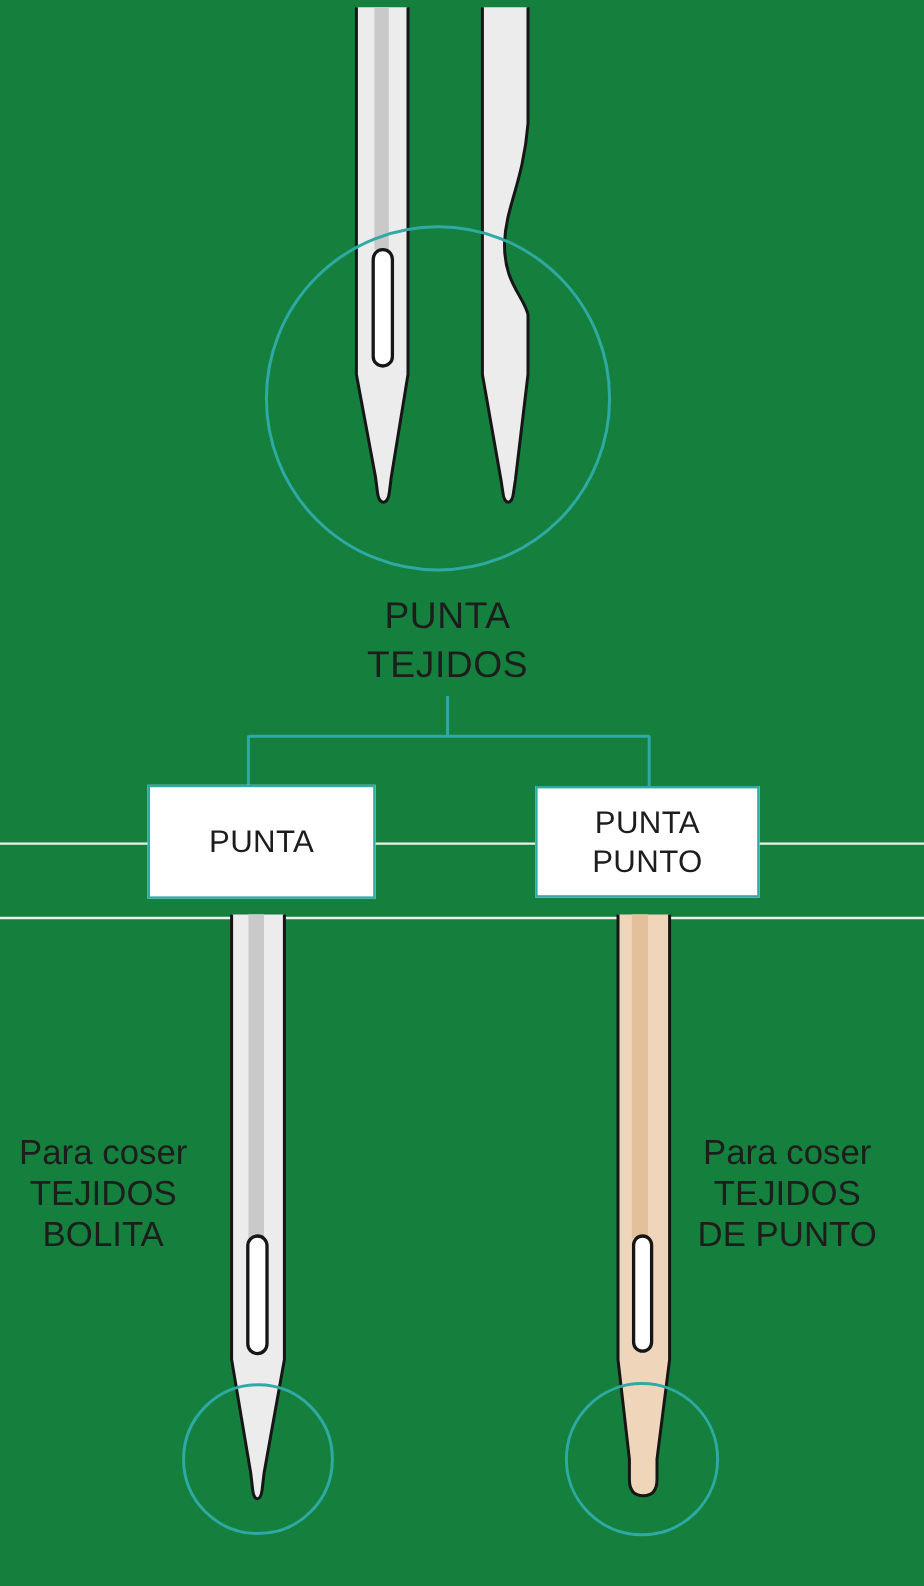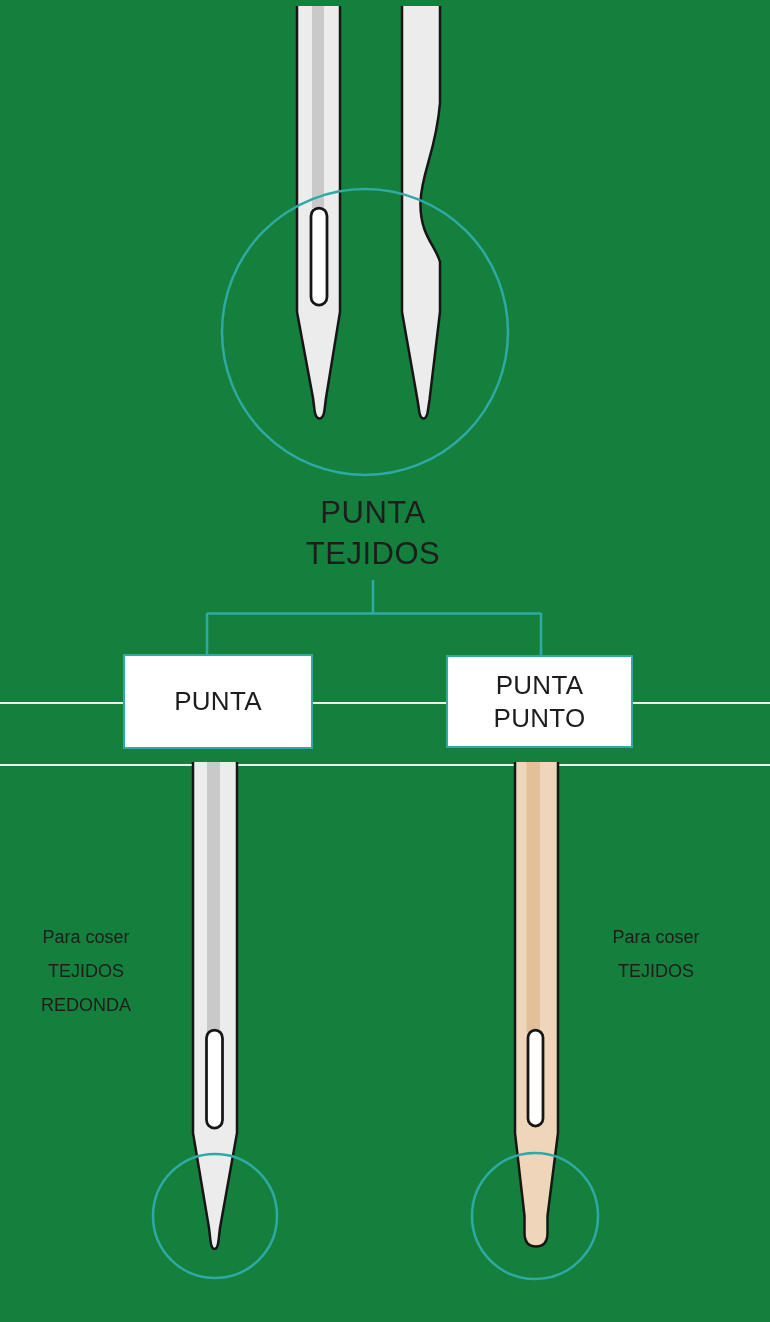--- a/index.html
+++ b/index.html
@@ -11,21 +11,21 @@
   .txt{position:absolute;text-align:center;color:#1d1d1d;}
   .title{left:248px;top:492px;width:250px;font-size:31px;line-height:41px;letter-spacing:.5px;}
   .branch-box{
     position:absolute;box-sizing:border-box;background:#fff;border:2.5px solid #2EA9A4;
     display:flex;flex-direction:column;align-items:center;justify-content:center;
     font-size:26px;line-height:33px;text-align:center;letter-spacing:.3px;color:#1d1d1d;
     z-index:2;
   }
   .box-universal{left:123px;top:654px;width:190px;height:95px;}
   .box-bolita{left:446px;top:655px;width:187px;height:93px;}
-  .usage-label{font-size:18px;line-height:34px;width:162px;top:920px;}
+  .usage-label{font-size:29px;line-height:34px;width:162px;top:944px;}
   .label-left{left:5px;}
   .label-right{left:575px;}
   .line{display:block;}
 </style>
 </head>
 <body>
 
 <div id="stage">
 
   <svg id="gfx" viewBox="0 0 770 1322" aria-hidden="true">
@@ -67,20 +67,21 @@
     <span class="line">PUNTA</span>
   </div>
   <div class="branch-box box-bolita">
     <span class="line">PUNTA</span>
     <span class="line">PUNTO</span>
   </div>
 
   <div class="txt usage-label label-left">
     <span class="line">Para coser</span>
     <span class="line">TEJIDOS</span>
-    <span class="line">REDONDA</span>
+    <span class="line">BOLITA</span>
   </div>
   <div class="txt usage-label label-right">
     <span class="line">Para coser</span>
     <span class="line">TEJIDOS</span>
+    <span class="line">DE PUNTO</span>
   </div>
 
 </div>
 
 </body></html>

